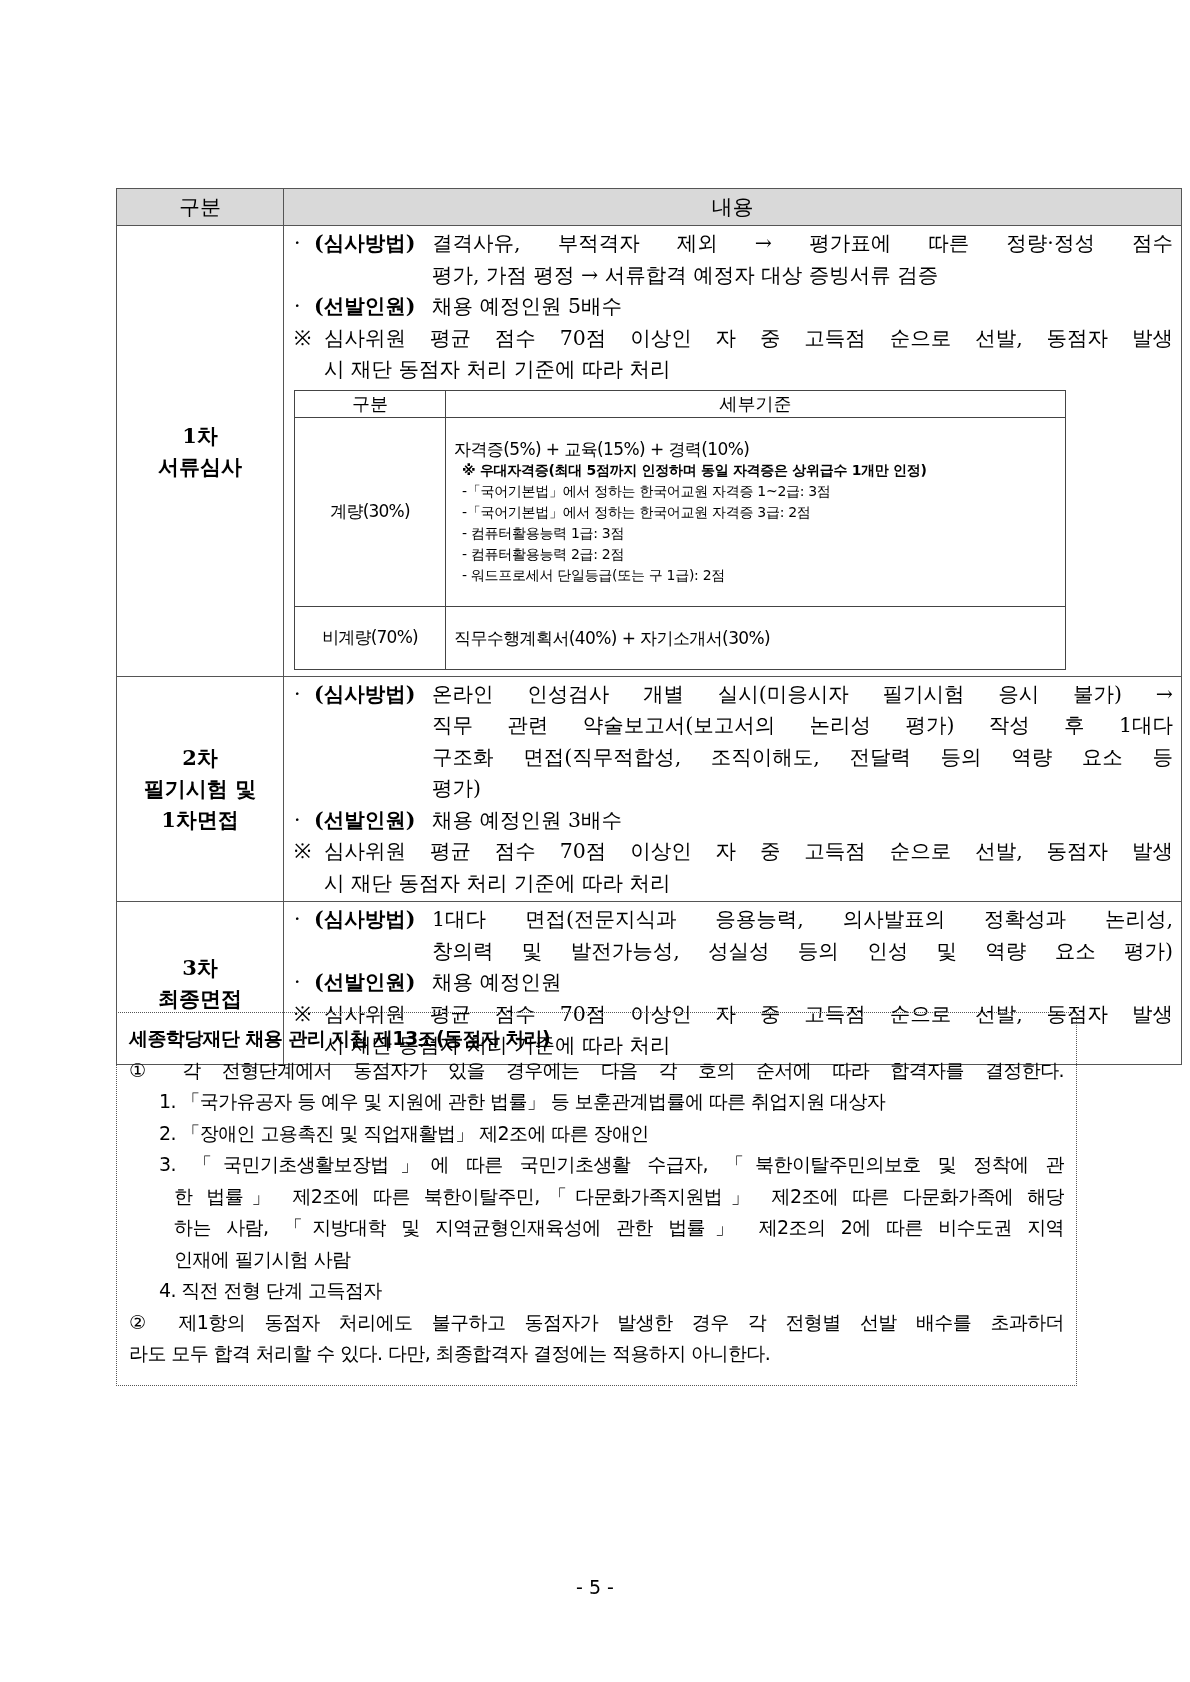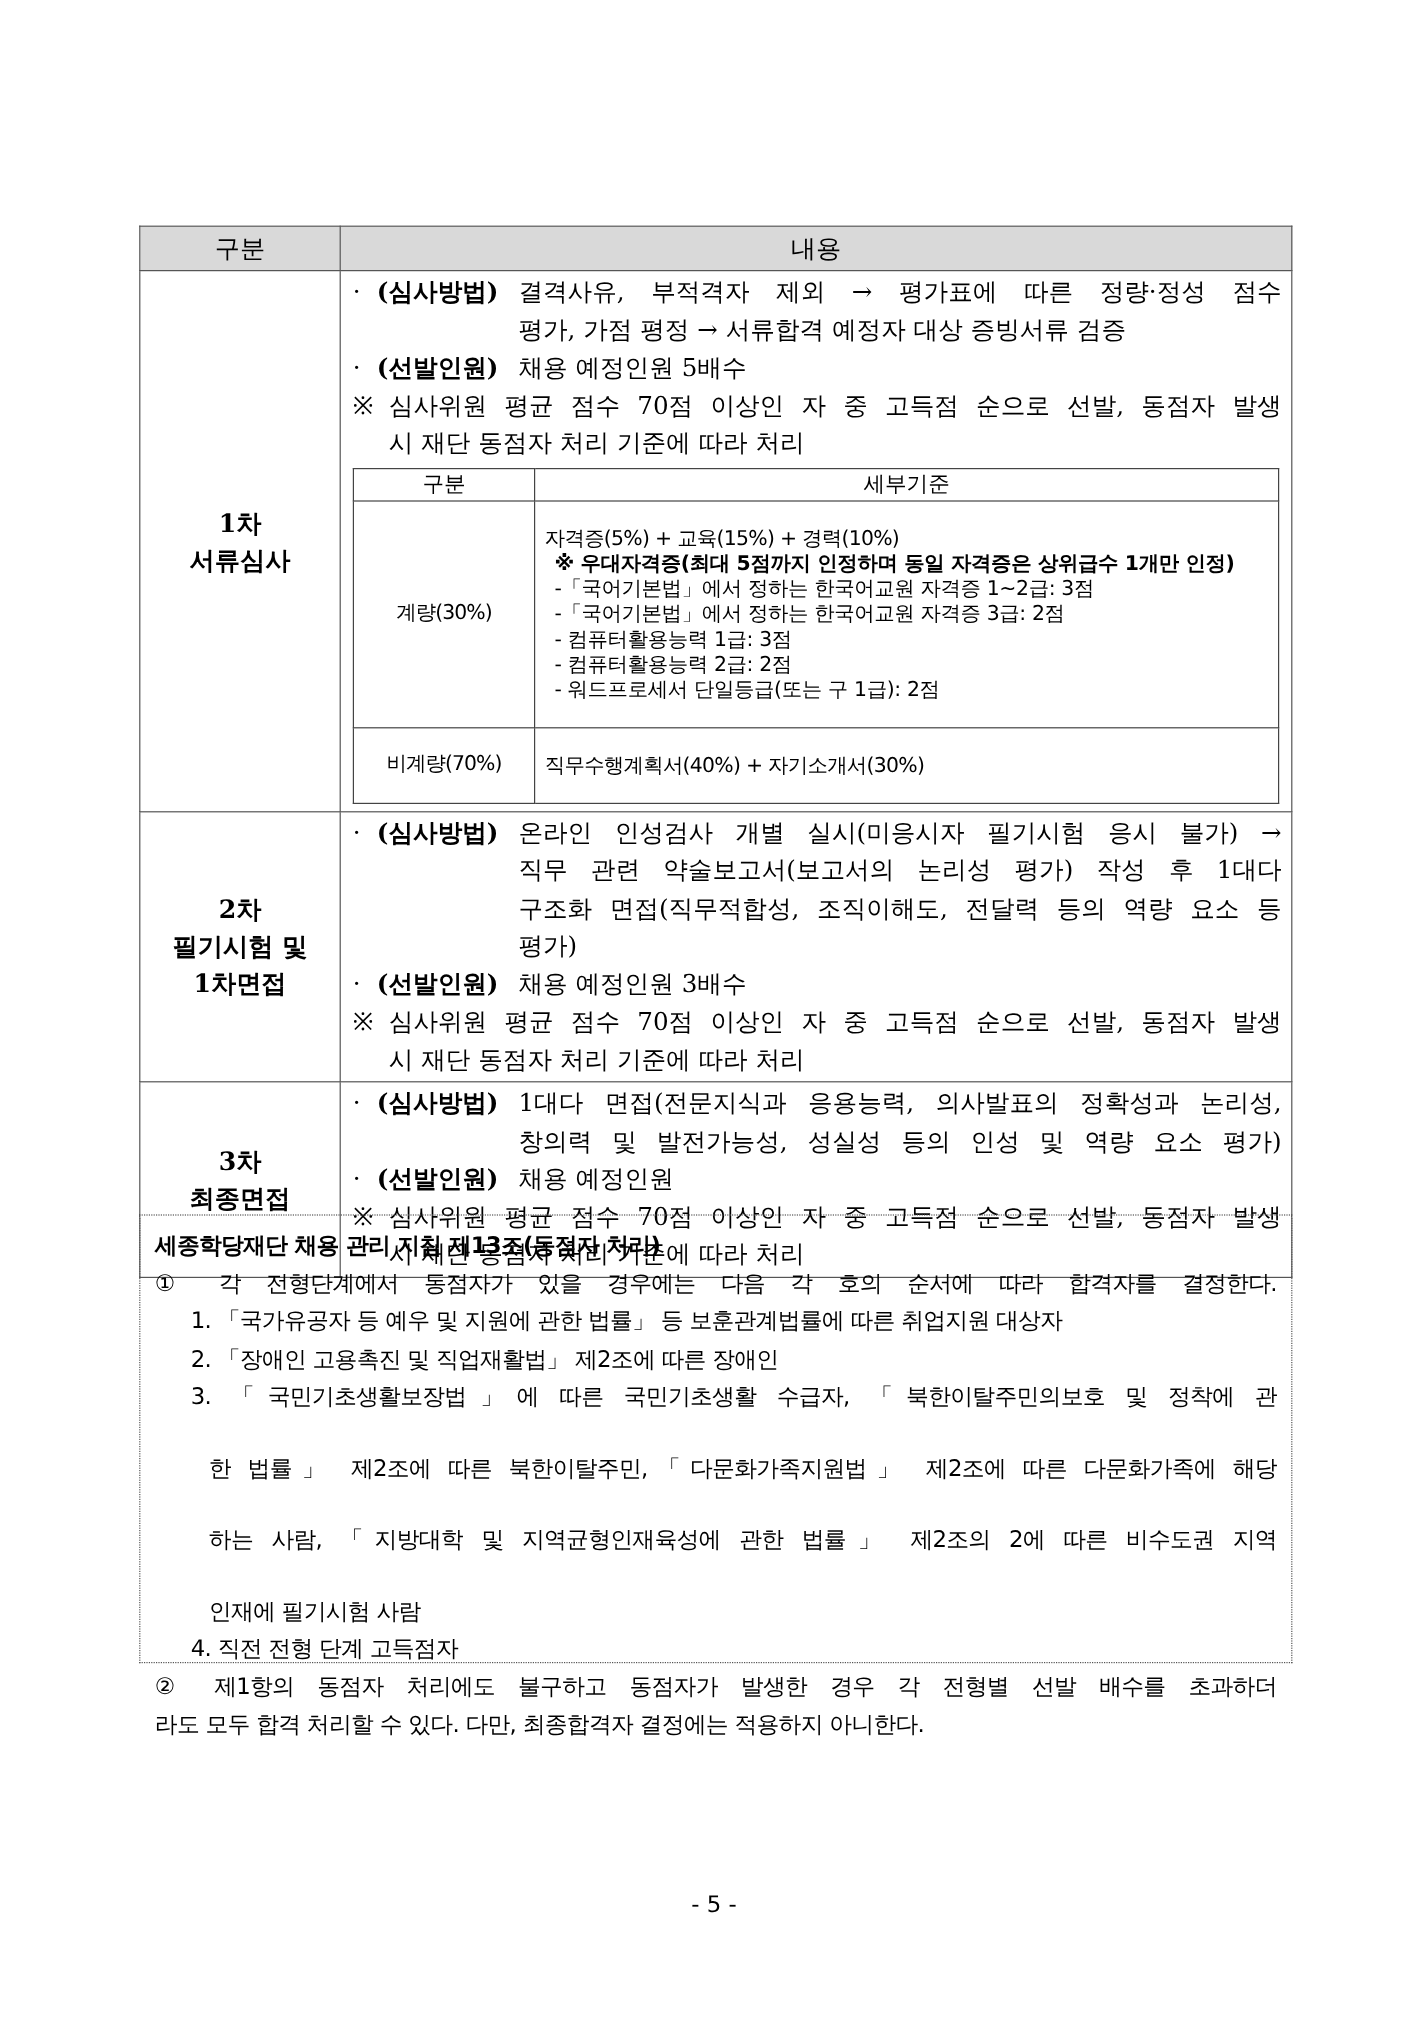--- a/index.html
+++ b/index.html
@@ -1,42 +1,42 @@
 <!DOCTYPE html>
 <html><head>
 <meta charset="utf-8">
 <style>
   html, body { margin: 0; padding: 0; background: #ffffff; }
   body { width: 1190px; height: 1682px; position: relative; font-family: "DejaVu Serif", "Liberation Serif", serif; color: #000; }
   .page { position: absolute; left: 0; top: 0; width: 1190px; height: 1682px; }
   .section-title { position: absolute; left: 113px; top: 136px; font-family: "DejaVu Sans", "Liberation Sans", sans-serif; font-size: 27px; letter-spacing: -0.5px; }
-  table.main { position: absolute; left: 116px; top: 188px; width: 961px; border-collapse: collapse; }
+  table.main { position: absolute; left: 116px; top: 188px; width: 1066px; border-collapse: collapse; }
   table.main th, table.main td { border: 1.5px solid #555; }
   table.main th { background: #d9d9d9; font-weight: normal; font-size: 21px; height: 34px; text-align: center; }
   td.cat { width: 164px; text-align: center; font-weight: bold; font-size: 21px; line-height: 31px; vertical-align: middle; border-radius: 24px; }
   td.content { padding: 2px 8px 2px 10px; font-size: 20.5px; line-height: 31.5px; vertical-align: top; }
   .line { display: flex; white-space: nowrap; }
   .bullet { width: 20px; flex: none; }
   .label { font-weight: bold; flex: none; width: 118px; }
   .indent { padding-left: 138px; }
   .note-first { display: flex; }
   .note-mark { width: 30px; flex: none; }
   .note-cont { padding-left: 30px; }
   .just { text-align: justify; text-align-last: justify; }
   table.sub { width: 772px; border-collapse: collapse; margin: 4px 0 4px 0; font-family: "DejaVu Sans", "Liberation Sans", sans-serif; }
   table.sub th, table.sub td { border: 1px solid #444; }
   table.sub th { background: #fff; font-weight: normal; font-size: 18px; height: 24px; line-height: 22px; }
   table.sub td.subcat { width: 148px; text-align: center; font-size: 17px; letter-spacing: -0.8px; vertical-align: middle; }
   table.sub td.detail { padding: 20px 8px; font-size: 17px; letter-spacing: -0.6px; line-height: 22px; }
-  .detail .small { font-size: 17px; line-height: 21px; padding-left: 8px; letter-spacing: -0.3px; }
+  .detail .small { font-size: 14px; line-height: 21px; padding-left: 8px; letter-spacing: -0.3px; }
   .detail .small.bold { font-weight: bold; padding-left: 8px; }
   .rule-box { position: absolute; left: 116px; top: 1012px; width: 961px; height: 374px; border: 1.5px dotted #555; box-sizing: border-box; padding: 10px 12px 0 12px; font-family: "DejaVu Sans", "Liberation Sans", sans-serif; font-size: 19px; line-height: 31.5px; letter-spacing: -0.6px; }
   .rule-title { font-weight: bold; }
   .rule-item { padding-left: 30px; }
-  .rule-item-cont { padding-left: 45px; margin-top: 28px; }
+  .rule-item-cont { padding-left: 45px; }
   .page-num { position: absolute; left: 0; width: 1190px; top: 1576px; text-align: center; font-family: "DejaVu Sans", "Liberation Sans", sans-serif; font-size: 19px; }
 </style>
 </head>
 <body>
 
 <div class="page">
 
 
   <table class="main">
     <tbody>

